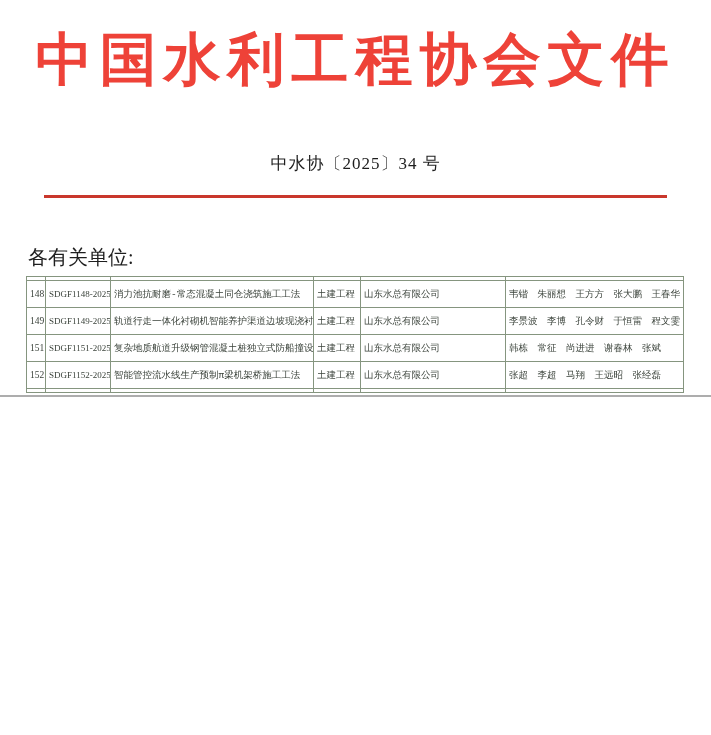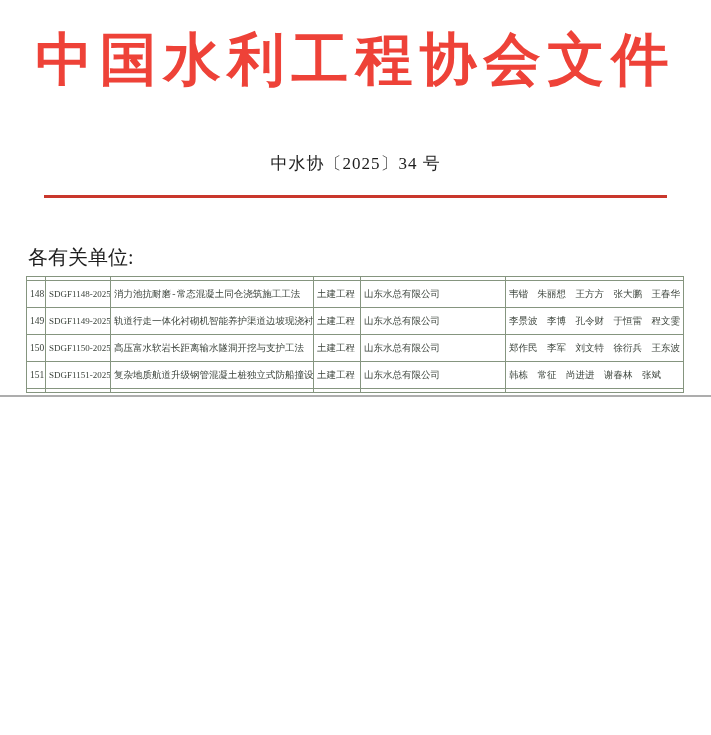--- a/index.html
+++ b/index.html
@@ -135,34 +135,34 @@
         </tr>
         <tr class="data">
           <td class="c0">149</td>
           <td class="c1">SDGF1149-2025</td>
           <td class="c2">轨道行走一体化衬砌机智能养护渠道边坡现浇衬砌施工工法</td>
           <td class="c3">土建工程</td>
           <td class="c4">山东水总有限公司</td>
           <td class="c5">李景波　李博　孔令财　于恒雷　程文雯</td>
         </tr>
         <tr class="data">
-          <td class="c0">150</td>
-          <td class="c1">SDGF1150-2025</td>
-          <td class="c2">高压富水软岩长距离输水隧洞开挖与支护工法</td>
-          <td class="c3">土建工程</td>
-          <td class="c4">山东水总有限公司</td>
-          <td class="c5">郑作民　李军　刘文特　徐衍兵　王东波</td>
-        </tr>
-        <tr class="data">
           <td class="c0">151</td>
           <td class="c1">SDGF1151-2025</td>
           <td class="c2">复杂地质航道升级钢管混凝土桩独立式防船撞设施施工工法</td>
           <td class="c3">土建工程</td>
           <td class="c4">山东水总有限公司</td>
           <td class="c5">韩栋　常征　尚进进　谢春林　张斌</td>
+        </tr>
+        <tr class="data">
+          <td class="c0">152</td>
+          <td class="c1">SDGF1152-2025</td>
+          <td class="c2">智能管控流水线生产预制π梁机架桥施工工法</td>
+          <td class="c3">土建工程</td>
+          <td class="c4">山东水总有限公司</td>
+          <td class="c5">张超　李超　马翔　王远昭　张经磊</td>
         </tr>
       </tbody>
     <tbody>
       <tr class="stub">
         <td></td>
         <td></td>
         <td></td>
         <td></td>
         <td></td>
         <td></td>

